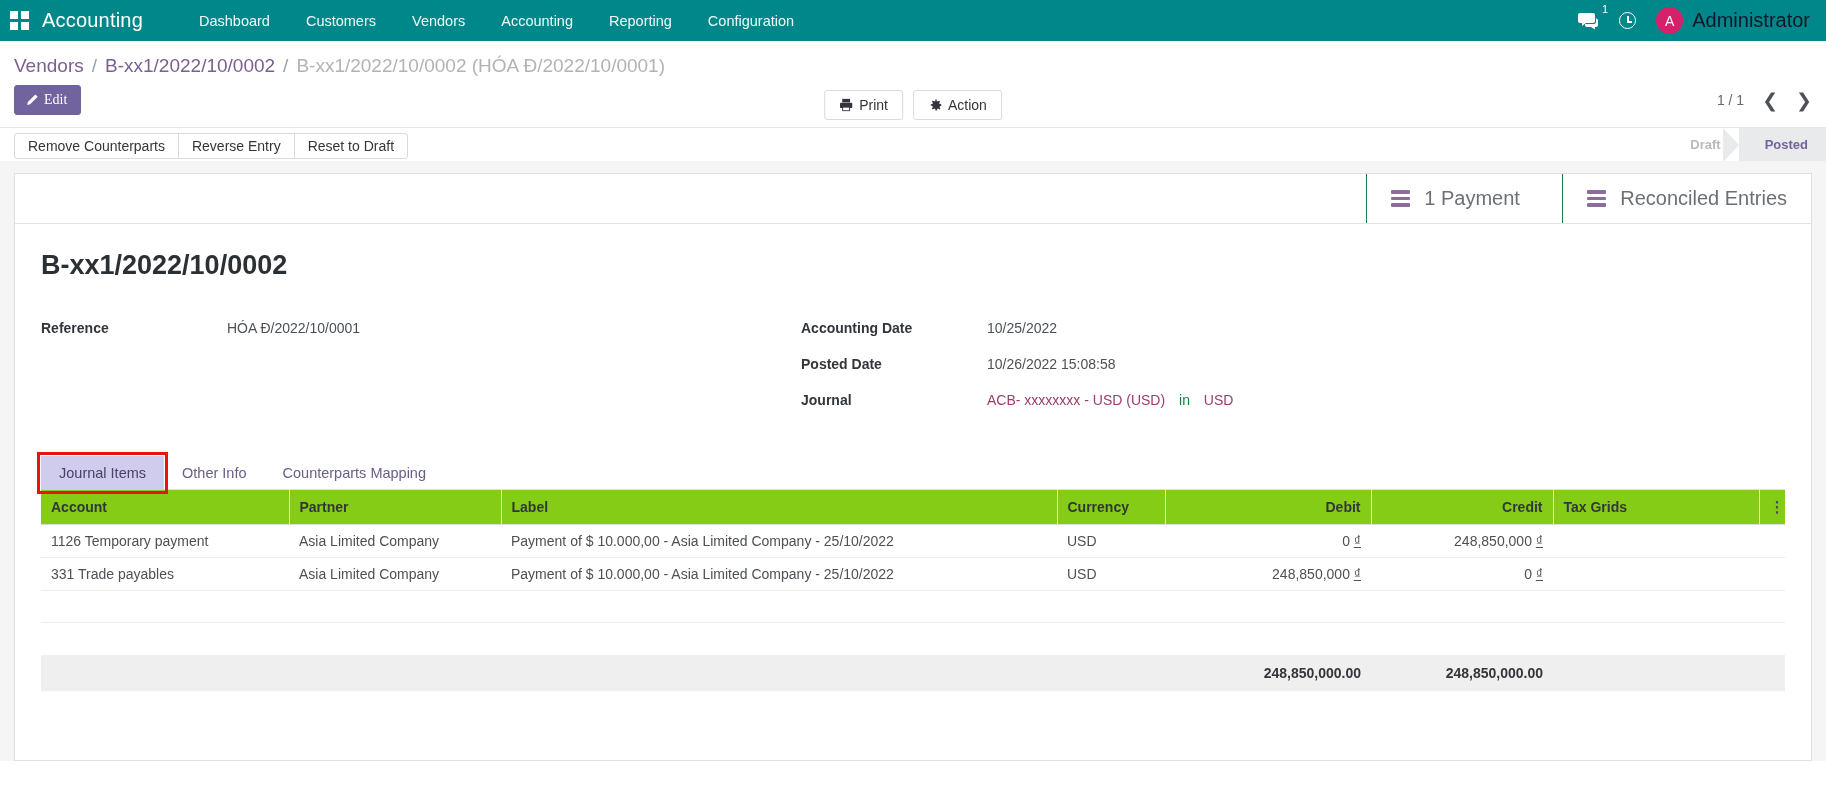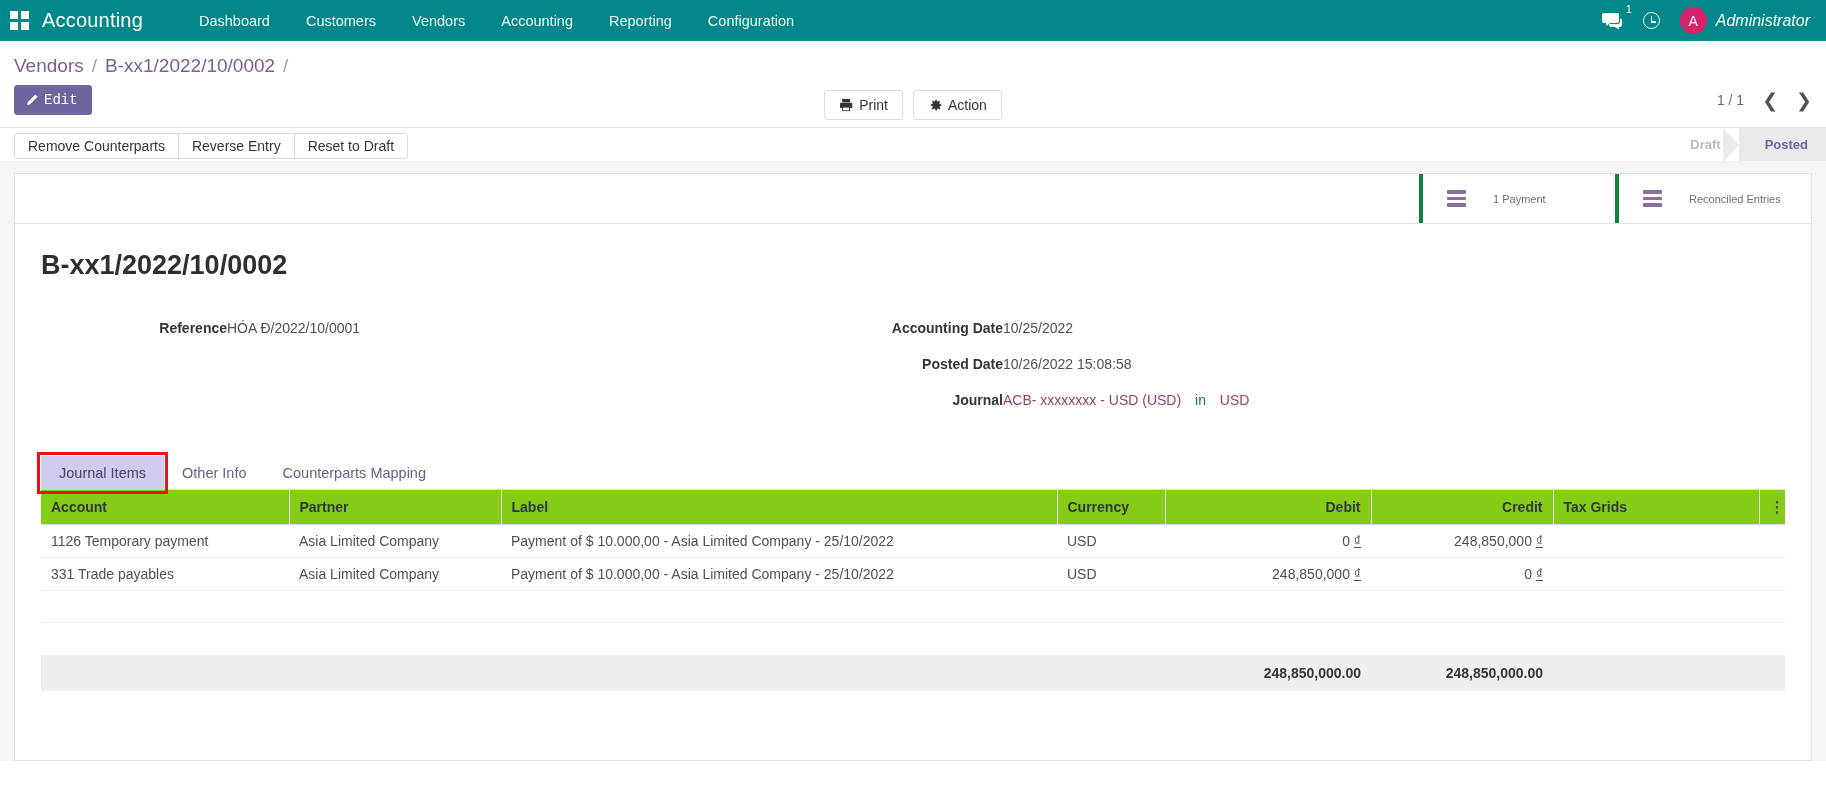--- a/index.html
+++ b/index.html
@@ -65,21 +65,21 @@
   .clock-icon { width: 17px; height: 17px; border: 1.6px solid #ffffff; border-radius: 50%; position: relative; cursor: pointer; }
   .clock-icon::before { content:""; position:absolute; left:7px; top:3px; width:1.6px; height:6px; background:#fff; }
   .clock-icon::after  { content:""; position:absolute; left:7px; top:8px; width:5px; height:1.6px; background:#fff; }
   .user-box { display: flex; align-items: center; gap: 9px; cursor: pointer; }
   .avatar {
     width: 27px; height: 27px; border-radius: 50%;
     background: #d6206a; color: #fff;
     display: flex; align-items: center; justify-content: center;
     font-size: 14px;
   }
-  .user-name { font-size: 16px; color: #ffffff; white-space: nowrap; font-style: italic; }
+  .user-name { font-size: 20px; color: #0f172a; white-space: nowrap; }
 
   
   .breadcrumb-row {
     padding: 14px 0 8px 14px;
     font-size: 19px;
     display: flex;
     align-items: baseline;
     gap: 8px;
     white-space: nowrap;
   }
@@ -99,21 +99,21 @@
     background: #71639e;
     color: #ffffff;
     border: 1px solid #71639e;
     border-radius: 3px;
     font-size: 14px;
     padding: 6px 13px 6px 11px;
     cursor: pointer;
     display: inline-flex;
     align-items: center;
     gap: 6px;
-    font-family: Liberation Mono, monospace;
+    font-family: Liberation Serif, serif;
   }
   .btn-plain {
     background: #ffffff;
     border: 1px solid #d8dadc;
     border-radius: 3px;
     font-size: 14px;
     color: #32363a;
     padding: 6px 14px;
     cursor: pointer;
     display: inline-flex;
@@ -213,44 +213,43 @@
   }
   .smart-bar {
     display: flex;
     justify-content: flex-end;
     border-bottom: 1px solid #e3e3e3;
     height: 50px;
   }
   .smart-btn {
     display: flex;
     align-items: center;
-    gap: 27px;
-    border-left: 4px solid #15803d;
+    gap: 14px;
+    border-left: 1px solid #15803d;
     padding: 0 24px;
     min-width: 196px;
     cursor: pointer;
     color: #6b7076;
-    font-size: 11px;
+    font-size: 20px;
   }
   .bars-icon { display: flex; flex-direction: column; gap: 3px; }
   .bars-icon i { display: block; width: 19px; height: 3.4px; background: #8a6d9c; border-radius: 1px; }
 
   .sheet-body { padding: 26px 26px 0 26px; }
   .record-title {
     font-size: 27px;
     font-weight: bold;
     color: #2b3034;
     margin: 0 0 38px 0;
   }
 
   .form-grid {
     display: grid;
     grid-template-columns: 760px 1fr;
-    column-gap: 16px;
-    text-align: right;
+    column-gap: 0;
   }
   .fld-row {
     display: flex;
     align-items: flex-start;
     margin-bottom: 14px;
     min-height: 22px;
   }
   .fld-label {
     width: 186px;
     flex: 0 0 186px;
@@ -387,20 +386,21 @@
       <span class="user-name">Administrator</span>
     </div>
   </div>
 </div>
 
 <div class="breadcrumb-row">
   <span class="bc-link">Vendors</span>
   <span class="bc-sep">/</span>
   <span class="bc-link">B-xx1/2022/10/0002</span>
   <span class="bc-sep">/</span>
+  <span class="bc-current">B-xx1/2022/10/0002 (HÓA Đ/2022/10/0001)</span>
 </div>
 
 <div class="control-row">
   <button class="btn-edit">
     <svg width="12" height="12" viewBox="0 0 16 16">
         <path d="M12.5.5 15.5 3.5 5.5 13.5 1.5 14.5 2.5 10.5z" fill="#ffffff"></path>
       </svg>
     <span>Edit</span>
   </button>
 

